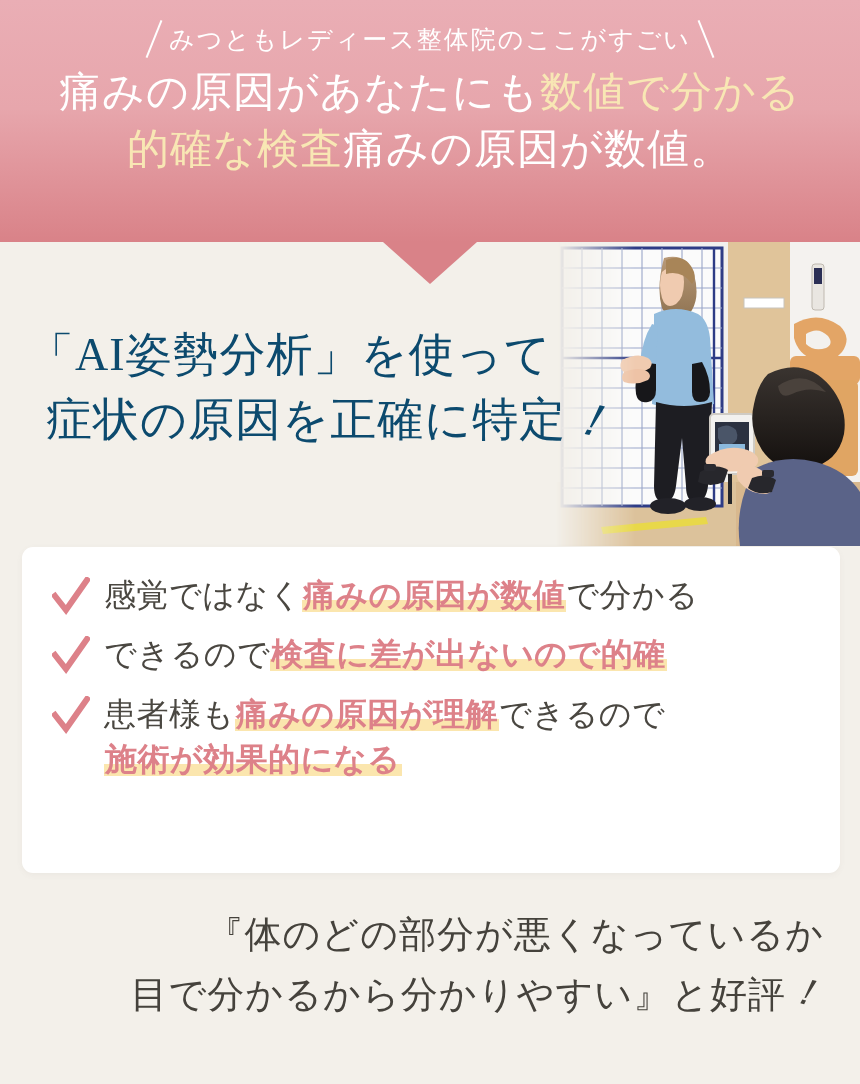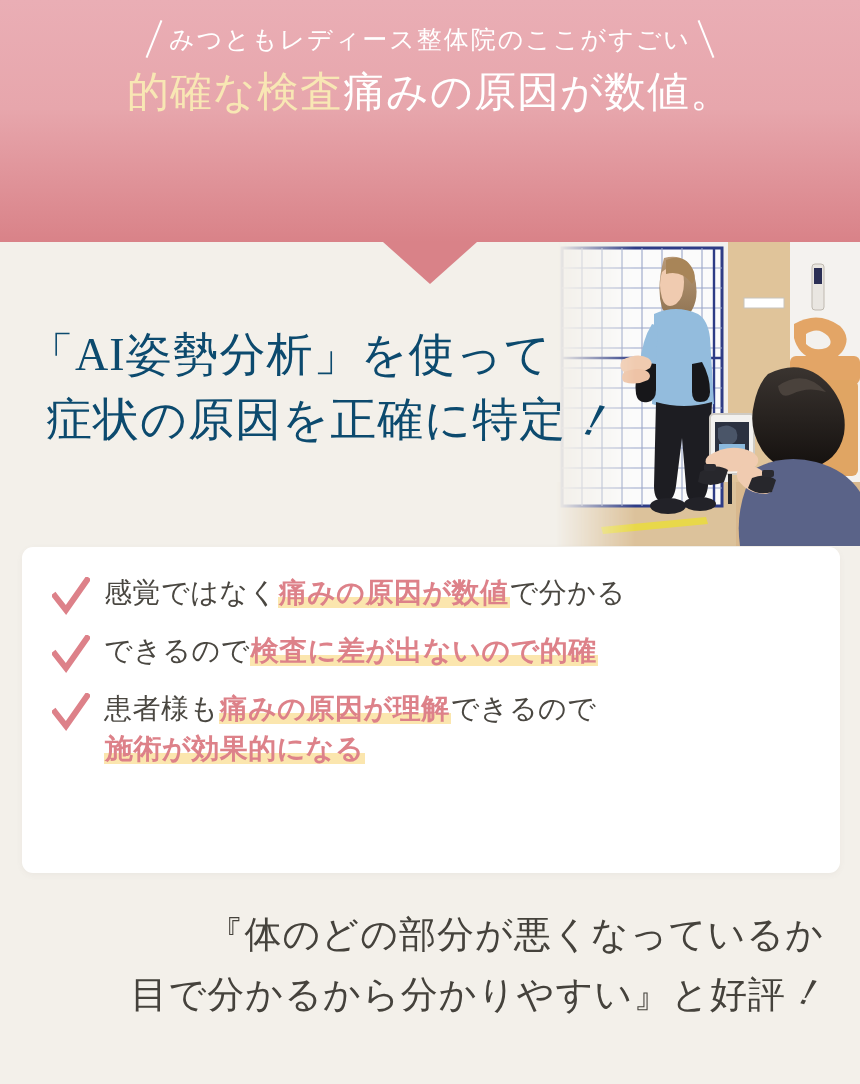--- a/index.html
+++ b/index.html
@@ -139,21 +139,21 @@
     font-family: "DejaVu Sans", "Liberation Sans", sans-serif;
   }
   .check-item:last-child { margin-bottom: 11px; }
   .check-mark {
     flex: 0 0 auto;
     width: 38px;
     height: 40px;
     margin-top: 4px;
   }
   .check-text {
-    font-size: 28px;
+    font-size: 32px;
     line-height: 1.42;
     color: #4a4741;
     letter-spacing: 0.5px;
   }
   .hl {
     color: #dd8189;
     font-weight: bold;
     background: linear-gradient(transparent 64%, #fbe6ae 64%, #fbe6ae 96%, transparent 96%);
     padding: 0 1px;
   }
@@ -185,20 +185,23 @@
 <div class="hero">
   <div class="hero-inner">
 
     <div class="eyebrow">
       <span class="slash left"></span>
       <span>みつともレディース整体院のここがすごい</span>
       <span class="slash right"></span>
     </div>
 
     <div class="hero-head">
+      <div class="l1">
+        <span>痛みの原因があなたにも</span><span class="accent">数値で分かる</span>
+      </div>
       <div class="l2">
         <span class="accent">的確な検査</span><span>痛みの原因が数値。</span>
       </div>
     </div>
 
   </div>
 </div>
 <div class="hero-arrow"></div>
 
 <div class="photo-wrap">

